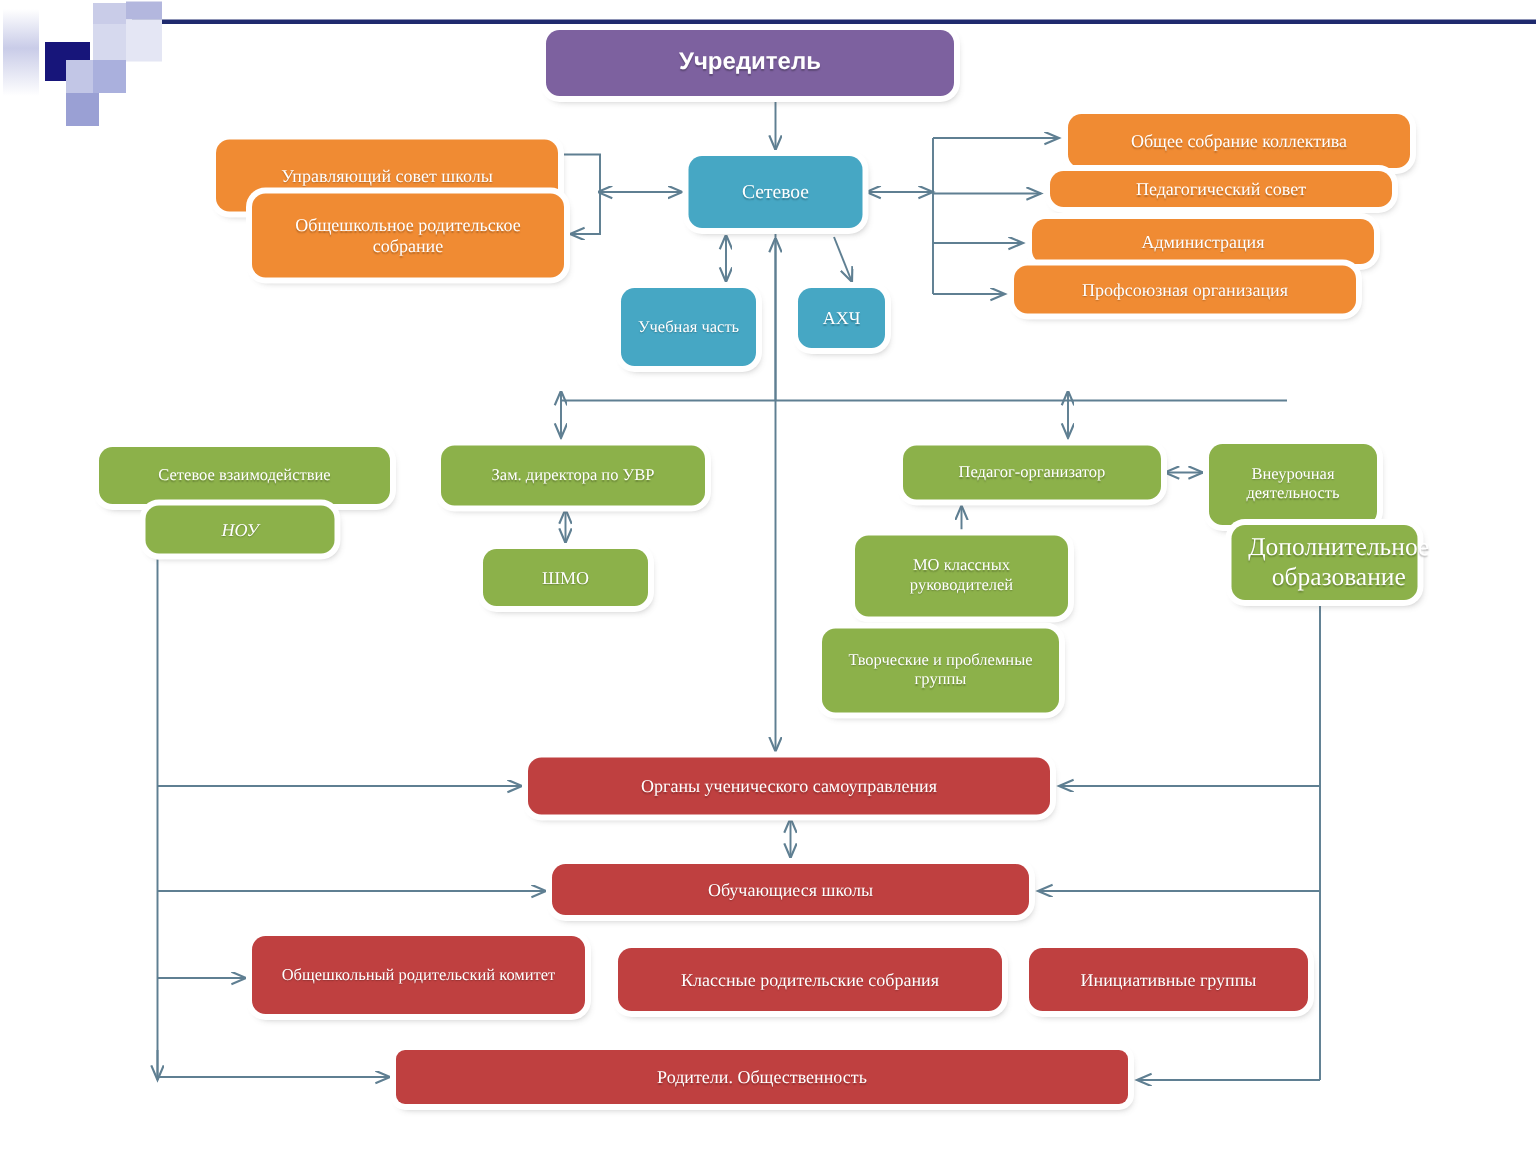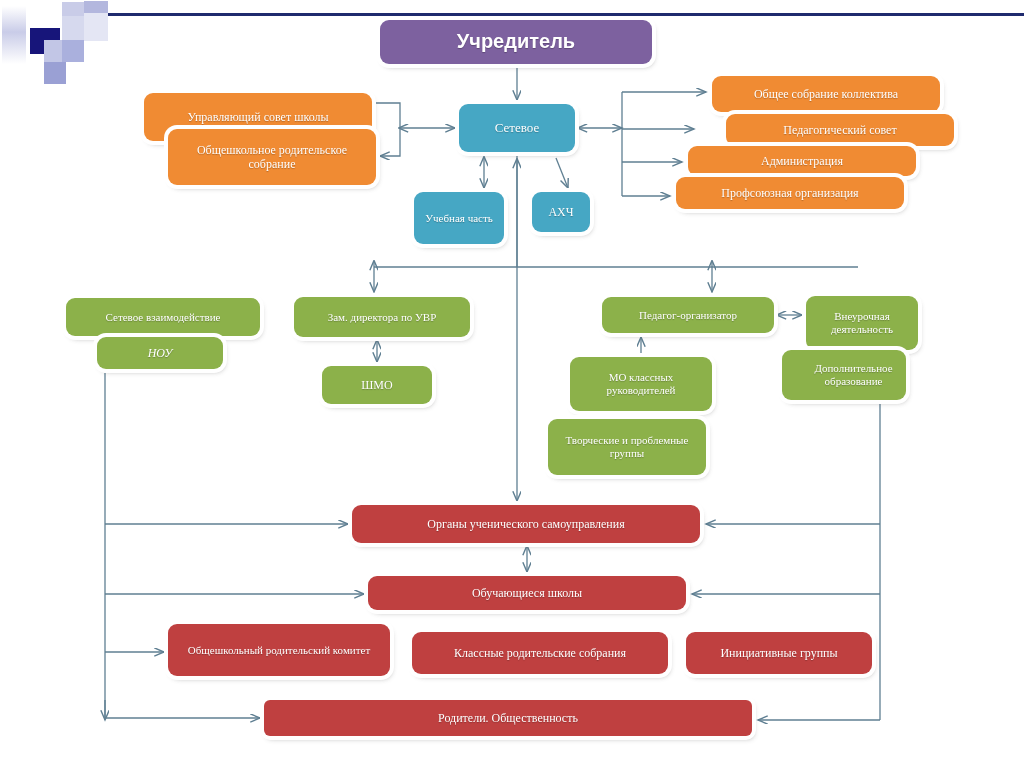--- a/index.html
+++ b/index.html
@@ -133,36 +133,36 @@
       <line x1="105" y1="700" x2="105" y2="720" marker-end="url(#ah)"></line>
 
       <line x1="880" y1="404" x2="880" y2="720"></line>
       <line x1="880" y1="524" x2="706" y2="524" marker-end="url(#ah)"></line>
       <line x1="880" y1="594" x2="692" y2="594" marker-end="url(#ah)"></line>
       <line x1="880" y1="720" x2="758" y2="720" marker-end="url(#ah)"></line>
     </g>
   </svg>
 
   <div id="nodes">
-      <div class="node n-purple" style="left: 380px; top: 20px; width: 272px; height: 44px; font-size: 20px; z-index: 5;">
+      <div class="node n-purple" style="left: 364px; top: 20px; width: 272px; height: 44px; font-size: 16px; z-index: 5;">
         <span>Учредитель</span>
       </div>
       <div class="node n-teal" style="left: 459px; top: 104px; width: 116px; height: 48px; font-size: 13px; z-index: 6;">
         <span>Сетевое</span>
       </div>
       <div class="node n-orange" style="left: 144px; top: 93px; width: 228px; height: 48px; font-size: 12px; z-index: 7;">
         <span>Управляющий совет школы</span>
       </div>
       <div class="node n-orange" style="left: 168px; top: 129px; width: 208px; height: 56px; font-size: 12px; z-index: 8;">
         <span>Общешкольное родительское собрание</span>
       </div>
       <div class="node n-orange" style="left: 712px; top: 76px; width: 228px; height: 36px; font-size: 12px; z-index: 9;">
         <span>Общее собрание коллектива</span>
       </div>
-      <div class="node n-orange" style="left: 700px; top: 114px; width: 228px; height: 32px; font-size: 12px; z-index: 10; margin-left: 26px;">
+      <div class="node n-orange" style="left: 700px; top: 114px; width: 228px; height: 24px; font-size: 12px; z-index: 10;">
         <span>Педагогический совет</span>
       </div>
       <div class="node n-orange" style="left: 688px; top: 146px; width: 228px; height: 30px; font-size: 12px; z-index: 11;">
         <span>Администрация</span>
       </div>
       <div class="node n-orange" style="left: 676px; top: 177px; width: 228px; height: 32px; font-size: 12px; z-index: 12;">
         <span>Профсоюзная организация</span>
       </div>
       <div class="node n-teal" style="left: 414px; top: 192px; width: 90px; height: 52px; font-size: 11px; z-index: 13;">
         <span>Учебная часть</span>
@@ -181,21 +181,21 @@
       </div>
       <div class="node n-green" style="left: 322px; top: 366px; width: 110px; height: 38px; font-size: 12px; z-index: 18;">
         <span>ШМО</span>
       </div>
       <div class="node n-green" style="left: 602px; top: 297px; width: 172px; height: 36px; font-size: 11px; z-index: 19;">
         <span>Педагог-организатор</span>
       </div>
       <div class="node n-green" style="left: 806px; top: 296px; width: 112px; height: 54px; font-size: 11px; z-index: 20;">
         <span>Внеурочная деятельность</span>
       </div>
-      <div class="node n-green" style="left: 782px; top: 350px; width: 124px; height: 50px; font-size: 11px; z-index: 21; padding-left: 25px;">
+      <div class="node n-green" style="left: 821px; top: 350px; width: 124px; height: 50px; font-size: 17px; z-index: 21; padding-left: 25px;">
         <span>Дополнительное образование</span>
       </div>
       <div class="node n-green" style="left: 570px; top: 357px; width: 142px; height: 54px; font-size: 11px; z-index: 22;">
         <span>МО классных руководителей</span>
       </div>
       <div class="node n-green" style="left: 548px; top: 419px; width: 158px; height: 56px; font-size: 11px; z-index: 23;">
         <span>Творческие и проблемные группы</span>
       </div>
       <div class="node n-red" style="left: 352px; top: 505px; width: 348px; height: 38px; font-size: 12px; z-index: 24;">
         <span>Органы ученического самоуправления</span>

